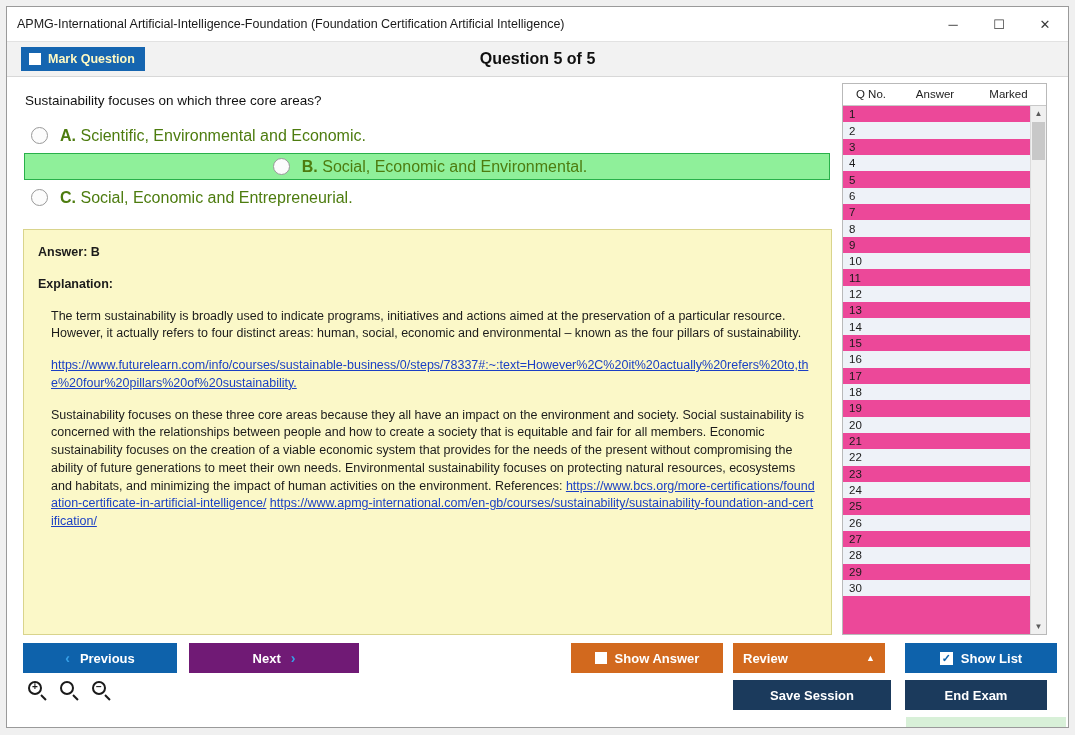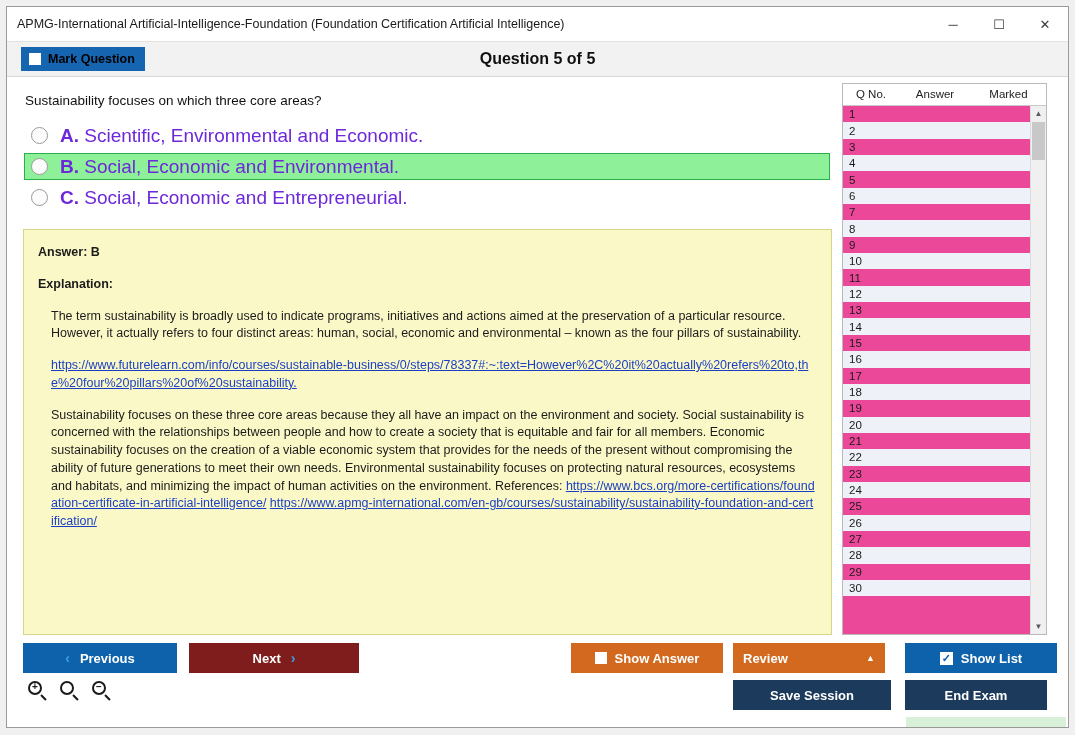--- a/index.html
+++ b/index.html
@@ -63,21 +63,21 @@
     height: 34px;
     background: #f2f2f2;
     border-bottom: 1px solid #d8d8d8;
     display: flex;
     align-items: center;
     flex: 0 0 auto;
   }
   .mark-question {
     margin-left: 14px;
     background: #1565b0;
-    color: #000000;
+    color: #fef9c3;
     font-size: 12.5px;
     font-weight: bold;
     padding: 5px 10px 5px 8px;
     display: flex;
     align-items: center;
     gap: 7px;
     cursor: pointer;
     border: none;
   }
   .mark-checkbox {
@@ -126,32 +126,33 @@
     height: 27px;
     margin-bottom: 4px;
     padding-left: 6px;
     box-sizing: border-box;
   }
   .option.selected {
     background: #8ff09a;
     border: 1px solid #29b04a;
     margin-left: -1px;
     margin-right: 0;
+    justify-content: center;
   }
   .radio {
     width: 15px;
     height: 15px;
     border-radius: 50%;
     border: 1px solid #999;
     background: #fcfcfc;
     flex: 0 0 auto;
   }
   .option-label {
-    font-size: 19px;
-    color: #6d28d9;
+    font-size: 16px;
+    color: #4d7c0f;
   }
   .option-label b { font-weight: bold; }
 
   
   .answer-panel {
     margin: 14px 10px 0 16px;
     background: #fbf8c8;
     border: 1px solid #d9d48c;
     padding: 14px 16px 14px 14px;
     font-size: 12.5px;
@@ -263,21 +264,21 @@
     position: absolute;
     gap: 30px;
   }
   .btn-prev {
     left: 16px; top: 8px; width: 154px; height: 30px;
     background: #0e62ab;
     gap: 10px;
   }
   .btn-next {
     left: 182px; top: 8px; width: 170px; height: 30px;
-    background: #7f1d1d;
+    background: #701a75;
     gap: 10px;
   }
   .chev { font-size: 14px; color: #37a0e8; font-weight: bold; }
   .btn-show-answer {
     left: 564px; top: 8px; width: 152px; height: 30px;
     background: #d2691e;
     gap: 8px;
   }
   .sa-box {
     width: 12px; height: 12px; background: #fff; display: inline-block;

